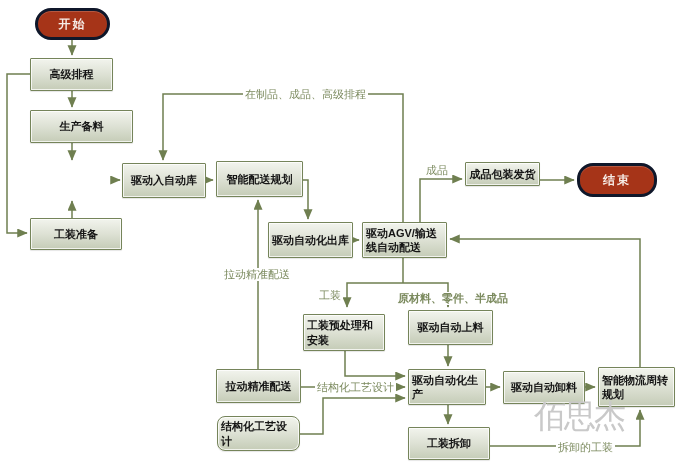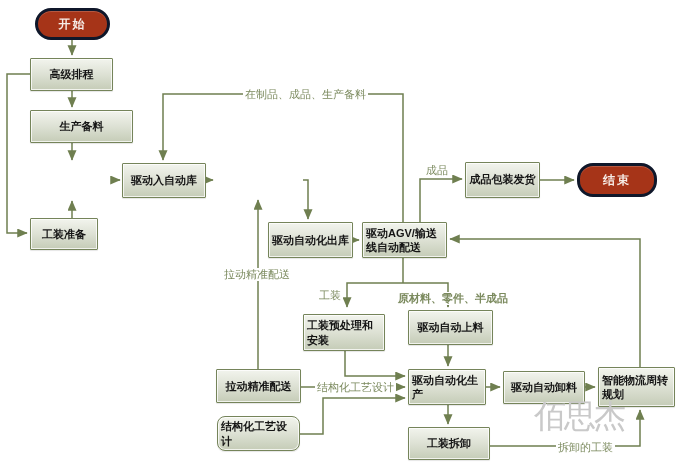--- a/index.html
+++ b/index.html
@@ -74,50 +74,51 @@
     </g>
   </svg>
 
   <div class="term" style="left:35px;top:8px;width:75px;height:32px;">开始</div>
 
   <div class="node" style="left:30px;top:58px;width:83px;height:33px;">高级排程</div>
 
   <div class="node" style="left:30px;top:110px;width:103px;height:33px;">生产备料</div>
 
 
-  <div class="node" style="left:30px;top:218px;width:68px;height:32px;">工装准备</div>
+  <div class="node" style="left:30px;top:218px;width:92px;height:32px;">工装准备</div>
 
   <div class="node" style="left:122px;top:163px;width:84px;height:35px;">驱动入自动库</div>
 
+  <div class="node" style="left:216px;top:161px;width:87px;height:36px;">智能配送规划</div>
 
   <div class="node" style="left:268px;top:222px;width:85px;height:36px;">驱动自动化出库</div>
 
   <div class="node" style="left:362px;top:222px;width:85px;height:36px;">驱动AGV/输送线自动配送</div>
 
-  <div class="node" style="left:465px;top:162px;width:75px;height:36px;font-family:Liberation Mono, monospace;">成品包装发货</div>
+  <div class="node" style="left:465px;top:162px;width:75px;height:24px;">成品包装发货</div>
 
   <div class="term" style="left:577px;top:163px;width:80px;height:34px;">结束</div>
 
   <div class="node" style="left:303px;top:314px;width:82px;height:37px;">工装预处理和安装</div>
 
   <div class="node" style="left:408px;top:310px;width:85px;height:35px;">驱动自动上料</div>
 
   <div class="node" style="left:216px;top:369px;width:85px;height:34px;">拉动精准配送</div>
 
   <div class="node" style="left:217px;top:416px;width:83px;height:35px;border-radius:8px;">结构化工艺设计</div>
 
   <div class="node" style="left:408px;top:369px;width:78px;height:36px;">驱动自动化生产</div>
 
   <div class="node" style="left:503px;top:371px;width:82px;height:33px;">驱动自动卸料</div>
 
   <div class="node" style="left:598px;top:367px;width:77px;height:40px;">智能物流周转规划</div>
 
   <div class="node" style="left:408px;top:427px;width:82px;height:33px;">工装拆卸</div>
 
-  <div class="edge-label" style="left:243px;top:88px;">在制品、成品、生产备料</div>
+  <div class="edge-label" style="left:243px;top:88px;">在制品、成品、高级排程</div>
 
   <div class="edge-label" style="left:424px;top:164px;">成品</div>
 
   <div class="edge-label" style="left:396px;top:292px;font-weight:bold;">原材料、零件、半成品</div>
 
   <div class="edge-label" style="left:317px;top:289px;">工装</div>
 
   <div class="edge-label" style="left:222px;top:268px;">拉动精准配送</div>
 
   <div class="edge-label" style="left:315px;top:381px;">结构化工艺设计</div>

